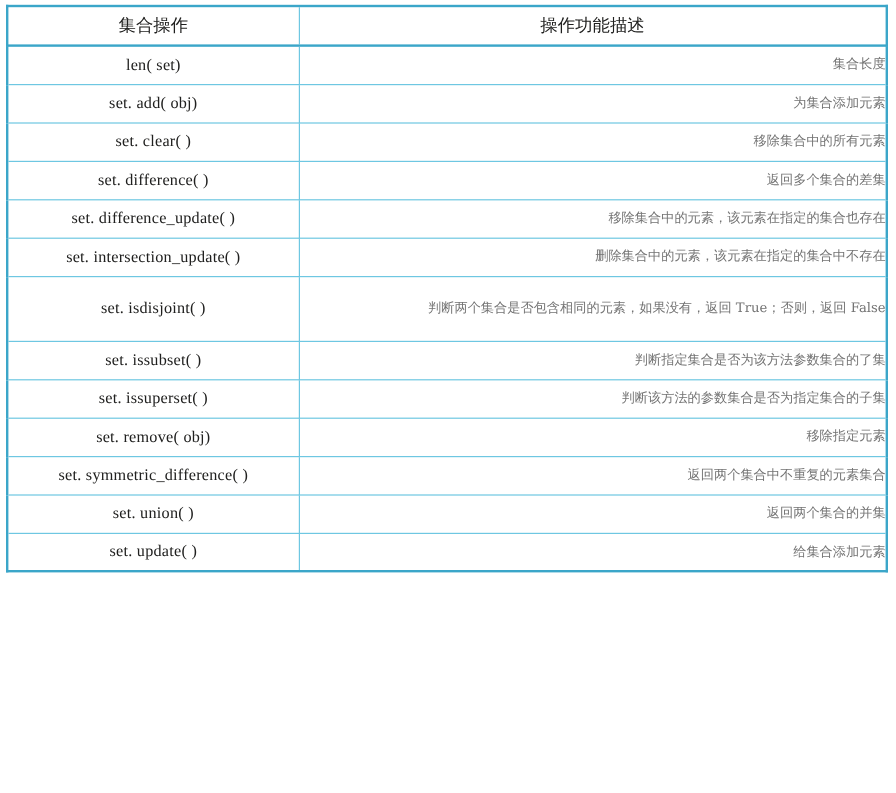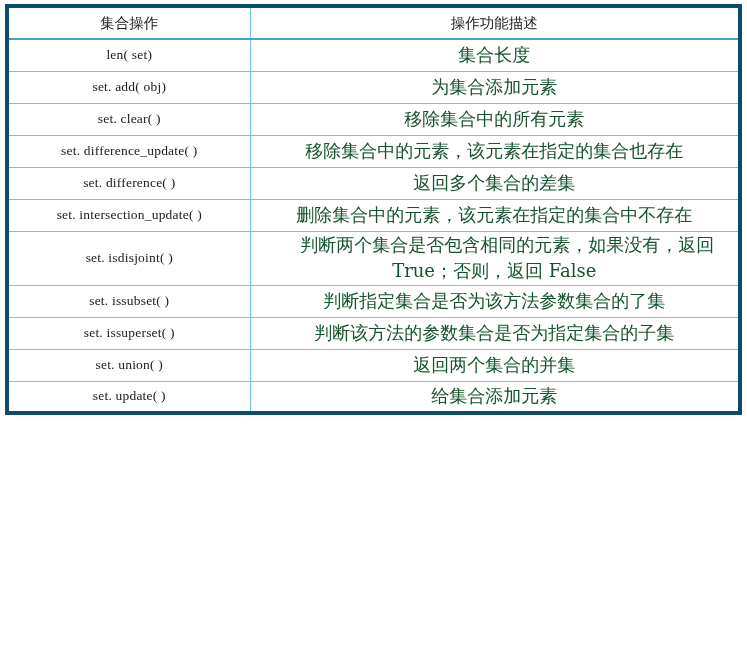--- a/index.html
+++ b/index.html
@@ -21,21 +21,21 @@
     left: 5px;
     top: 4px;
     width: 733px;
   }
 
   table.set-table {
     width: 733px;
     border-collapse: collapse;
     table-layout: fixed;
     background: #ffffff;
-    border: 4px solid #0c4a6e;
+    border: 2px solid #0c4a6e;
   }
 
   table.set-table col.c1 { width: 243px; }
   table.set-table col.c2 { width: 490px; }
 
   table.set-table td,
   table.set-table th {
     border: 1px solid #6ec7e2;
     padding: 0;
     vertical-align: middle;
@@ -55,26 +55,26 @@
     text-align: center;
     font-family: "Liberation Serif", "DejaVu Serif", serif;
     font-size: 13.5px;
     letter-spacing: 0.2px;
     padding: 6px 6px;
     line-height: 1.25;
     color: #20201f;
   }
 
   .desc-cell {
-    text-align: center;
+    text-align: right;
     font-family: "DejaVu Serif", "Liberation Serif", serif;
-    font-size: 18px;
+    font-size: 11px;
     padding: 6px 8px 6px 14px;
     line-height: 1.45;
-    color: #14532d;
+    color: #737373;
   }
   .desc-cell.indent {
     text-indent: 26px;
   }
 
   .hdr-cell {
     text-align: center;
     font-family: "DejaVu Serif", "Liberation Serif", serif;
     font-size: 14.5px;
     padding: 7px 6px;
@@ -108,44 +108,52 @@
         </tr>
         <tr class="">
           <td class="op-cell">set. add( obj)</td>
           <td class="desc-cell">为集合添加元素</td>
         </tr>
         <tr class="">
           <td class="op-cell">set. clear( )</td>
           <td class="desc-cell">移除集合中的所有元素</td>
         </tr>
         <tr class="">
+          <td class="op-cell">set. difference( )</td>
+          <td class="desc-cell">返回多个集合的差集</td>
+        </tr>
+        <tr class="">
           <td class="op-cell">set. difference_update( )</td>
           <td class="desc-cell">移除集合中的元素，该元素在指定的集合也存在</td>
-        </tr>
-        <tr class="">
-          <td class="op-cell">set. difference( )</td>
-          <td class="desc-cell">返回多个集合的差集</td>
         </tr>
         <tr class="">
           <td class="op-cell">set. intersection_update( )</td>
           <td class="desc-cell">删除集合中的元素，该元素在指定的集合中不存在</td>
         </tr>
         <tr class="tall">
           <td class="op-cell">set. isdisjoint( )</td>
           <td class="desc-cell indent">判断两个集合是否包含相同的元素，如果没有，返回 True；否则，返回 False</td>
         </tr>
         <tr class="">
           <td class="op-cell">set. issubset( )</td>
           <td class="desc-cell">判断指定集合是否为该方法参数集合的了集</td>
         </tr>
         <tr class="">
           <td class="op-cell">set. issuperset( )</td>
           <td class="desc-cell">判断该方法的参数集合是否为指定集合的子集</td>
         </tr>
         <tr class="">
+          <td class="op-cell">set. remove( obj)</td>
+          <td class="desc-cell">移除指定元素</td>
+        </tr>
+        <tr class="">
+          <td class="op-cell">set. symmetric_difference( )</td>
+          <td class="desc-cell">返回两个集合中不重复的元素集合</td>
+        </tr>
+        <tr class="">
           <td class="op-cell">set. union( )</td>
           <td class="desc-cell">返回两个集合的并集</td>
         </tr>
         <tr class="">
           <td class="op-cell">set. update( )</td>
           <td class="desc-cell">给集合添加元素</td>
         </tr>
       </tbody>
   </table>
 </div>

